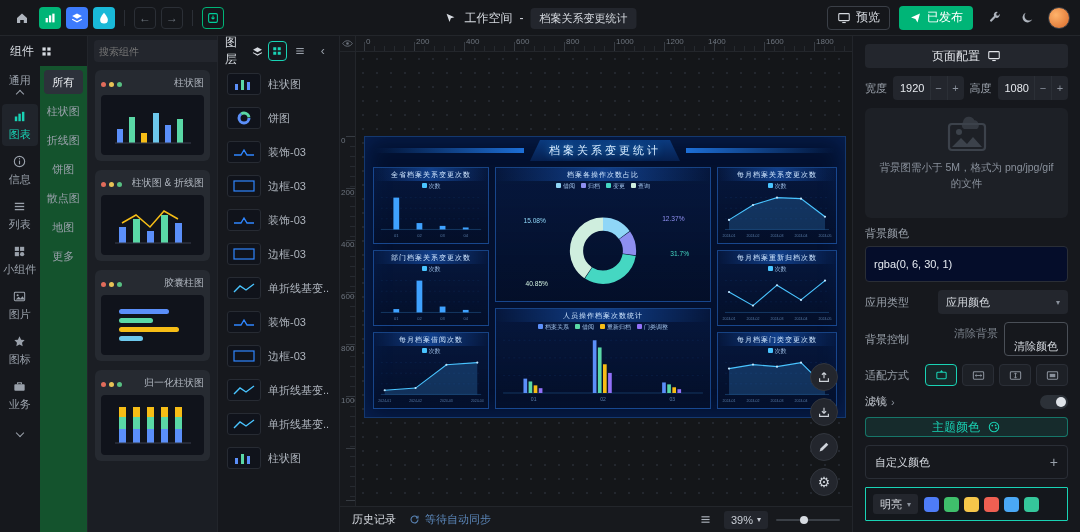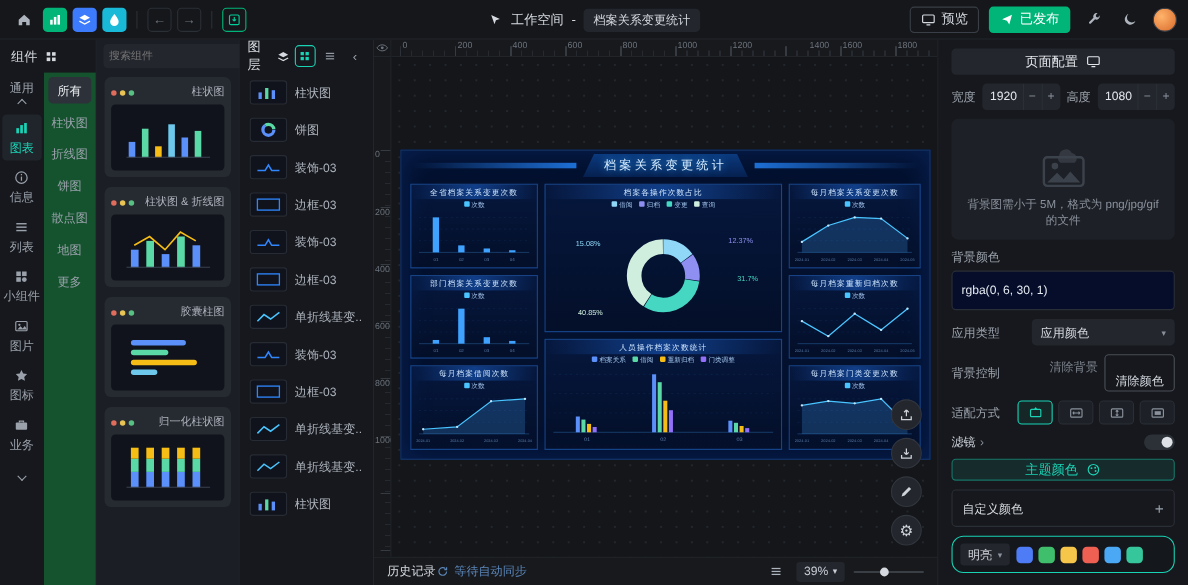--- a/index.html
+++ b/index.html
@@ -93,55 +93,55 @@
   background:linear-gradient(90deg,transparent,rgba(30,110,230,.45),transparent)}
 .db-legend{display:flex;justify-content:center;gap:6px;font-size:6px;color:#9fc0e8;padding:1px 0;white-space:nowrap}
 .db-legend i{width:5px;height:5px;border-radius:1px;display:inline-block;margin-right:2px}
 .db-body{flex:1;min-height:0;padding:0 3px 2px;display:flex}
 .db-body svg{width:100%;height:100%}
 
 .float-tools{position:absolute;right:14px;bottom:10px;display:flex;flex-direction:column;gap:7px}
 .ft-btn{width:28px;height:28px;border-radius:50%;background:#23262d;border:1px solid #32363e;color:#cfd4db;
   display:flex;align-items:center;justify-content:center;cursor:pointer;font-size:14px}
 
-.canvas-footer{height:26px;flex:0 0 26px;background:#17191d;border-top:1px solid #23262b;display:flex;align-items:center;padding:0 12px;}
+.canvas-footer{height:26px;flex:0 0 26px;background:#17191d;border-top:1px solid #23262b;display:flex;align-items:center;padding:0 12px;gap:12px}
 .cf-history{font-size:11px;color:#d6dae0;cursor:pointer}
 .cf-sync{display:flex;align-items:center;gap:4px;font-size:11px;color:#5b86b8}
 .cf-right{margin-left:auto;display:flex;align-items:center;gap:8px}
 .zoom-box{height:18px;background:#23262d;border-radius:3px;display:flex;align-items:center;gap:4px;padding:0 7px;font-size:11px;color:#c9ced6;cursor:pointer}
 .slider{width:64px;height:2px;background:#3a3f46;border-radius:1px;position:relative;cursor:pointer}
 .slider i{position:absolute;left:38%;top:-3px;width:8px;height:8px;border-radius:50%;background:#d6dae0}
 
 .config{width:228px;flex:0 0 228px;background:#16181d;border-left:1px solid #22252b;padding:8px 12px 6px;display:flex;flex-direction:column;overflow:hidden}
 .config>*{margin-bottom:8px}
 .cfg-title-btn{height:24px;background:#23262d;border-radius:4px;display:flex;align-items:center;justify-content:center;gap:7px;color:#e2e5ea;cursor:pointer;font-size:12px}
 .size-row{display:flex;align-items:center;gap:6px;font-size:11px;color:#9aa1ab}
 .stepper{flex:1;height:24px;background:#23262d;border-radius:4px;display:flex;align-items:center;overflow:hidden}
 .stepper b{flex:1;font-weight:normal;color:#e6e9ee;font-size:11px;padding-left:7px}
 .stepper i{width:17px;height:100%;display:flex;align-items:center;justify-content:center;color:#8a919c;font-style:normal;cursor:pointer;border-left:1px solid #2b2f36}
-.upload-box{height:110px;background:#1d2026;border-radius:6px;display:flex;flex-direction:column;align-items:center;justify-content:flex-end;gap:6px;padding:8px 14px;cursor:pointer}
+.upload-box{height:110px;background:#1d2026;border-radius:6px;display:flex;flex-direction:column;align-items:center;justify-content:flex-start;gap:6px;padding:8px 14px;cursor:pointer}
 .upload-box p{font-size:10.5px;color:#8a919c;text-align:center;line-height:1.5}
 .cfg-label{font-size:11px;color:#9aa1ab;display:block;margin-bottom:5px!important}
 .color-input{height:36px;background:#050d2a;border:1px solid #2a2e36;border-radius:4px;display:flex;align-items:center;padding:0 8px;font-size:11px;color:#e6ebf2;cursor:pointer}
 .cfg-row{display:flex;align-items:center;justify-content:space-between;font-size:11px;color:#9aa1ab}
 .select{height:24px;min-width:130px;background:#23262d;border-radius:4px;display:flex;align-items:center;justify-content:space-between;padding:0 8px;color:#d6dae0;cursor:pointer}
 .btn-pair{display:flex;gap:6px}
 .btn-ghost{height:22px;background:transparent;border:none;color:#7b828c;font-size:11px;cursor:pointer;font-family:inherit}
 .btn-outline{height:22px;background:transparent;border:1px solid #4a4f57;border-radius:4px;color:#d6dae0;font-size:11px;padding:16px 9px;cursor:pointer;font-family:inherit}
 .fit-group{display:flex;gap:5px}
 .fit-btn{width:32px;height:22px;background:#1d2026;border:1px solid #2a2e36;border-radius:4px;display:flex;align-items:center;justify-content:center;color:#8a919c;cursor:pointer}
 .fit-btn.active{border-color:#19d3b5;color:#19d3b5;background:rgba(25,211,181,.08)}
 .flt{display:flex;align-items:center;gap:4px;color:#c9ced6}
 .toggle{width:28px;height:14px;border-radius:7px;background:#2c3138;position:relative;cursor:pointer}
 .toggle i{position:absolute;right:2px;top:2px;width:10px;height:10px;border-radius:50%;background:#dfe3e8}
 .theme-btn{height:20px;width:100%;background:rgba(25,211,181,.10);border:1px solid rgba(25,211,181,.45);border-radius:4px;
   color:#19d3b5;font-size:12px;display:flex;align-items:center;justify-content:center;gap:7px;cursor:pointer;font-family:Liberation Mono, monospace}
 .custom-row{height:28px;border:1px solid #2a2e36;border-radius:4px;display:flex;align-items:center;justify-content:space-between;padding:16px 9px;color:#d6dae0;font-size:11px;cursor:pointer}
 .custom-row i{font-style:normal;color:#9aa1ab;font-size:14px}
-.palette-box{height:34px;border:1px solid #19d3b5;border-radius:11px;background:#14171c;display:flex;align-items:center;gap:6px;padding:0 7px;margin-bottom:0!important}
+.palette-box{height:34px;border:1px solid #19d3b5;border-radius:1px;background:#14171c;display:flex;align-items:center;gap:6px;padding:0 7px;margin-bottom:0!important}
 .pal-select{height:20px;background:#23262d;border-radius:3px;display:flex;align-items:center;gap:5px;padding:0 7px;font-size:11px;color:#d6dae0;cursor:pointer}
 .swatches{display:flex;gap:5px}
 .swatch{width:15px;height:15px;border-radius:4px;cursor:pointer}
 .ic{display:inline-flex;align-items:center;justify-content:center}
 </style>
 </head>
 <body>
 
 <div class="app">
 
@@ -644,21 +644,21 @@
             </span>
           </div>
         <div class="ruler-top" id="ruler-top">
             <span style="left: 10px;">0</span>
             <span style="left: 60px;">200</span>
             <span style="left: 110px;">400</span>
             <span style="left: 160px;">600</span>
             <span style="left: 210px;">800</span>
             <span style="left: 260px;">1000</span>
             <span style="left: 310px;">1200</span>
-            <span style="left: 380px;">1400</span>
+            <span style="left: 352px;">1400</span>
             <span style="left: 410px;">1600</span>
             <span style="left: 460px;">1800</span>
           </div>
       </div>
       <div class="canvas-row">
         <div class="ruler-left" id="ruler-left">
             <span style="top: 84px;">0</span>
             <span style="top: 136px;">200</span>
             <span style="top: 188px;">400</span>
             <span style="top: 240px;">600</span>

